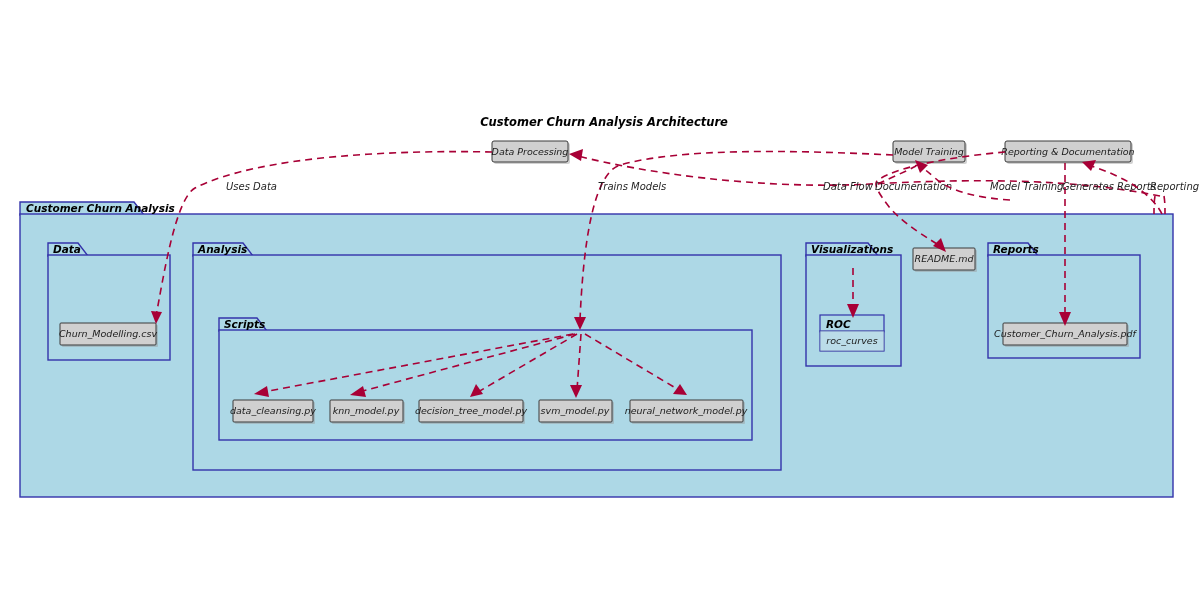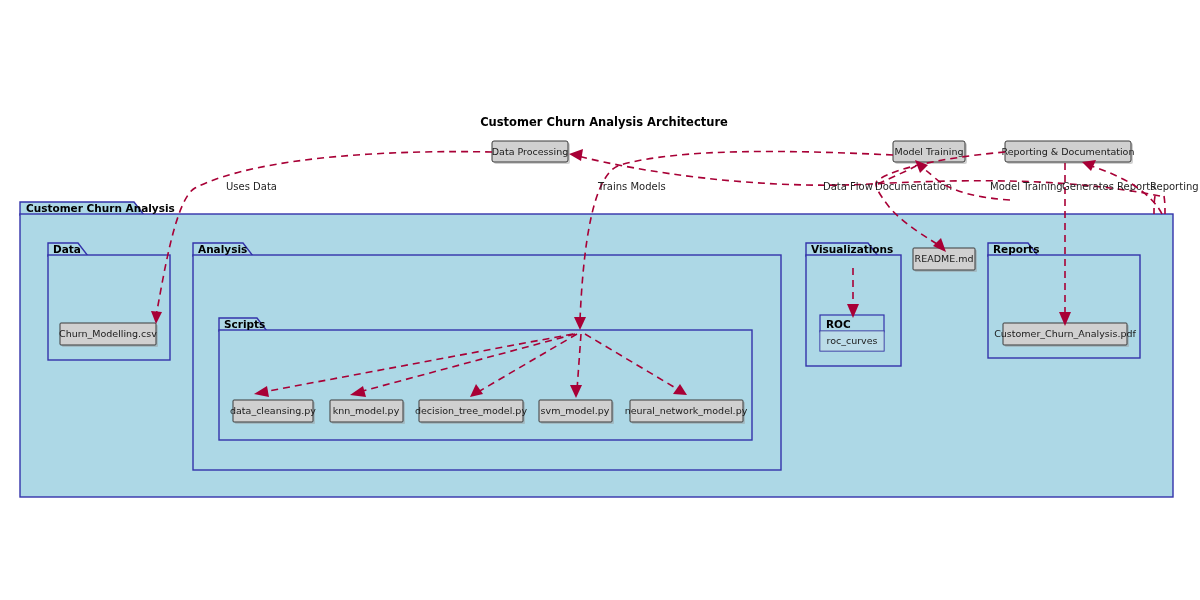--- a/index.html
+++ b/index.html
@@ -10,20 +10,21 @@
   body {
     width: 1200px;
     height: 600px;
     overflow: hidden;
     font-family: "DejaVu Sans", "Liberation Sans", sans-serif;
   }
   #diagram-root {
     position: relative;
     width: 1200px;
     height: 600px;
+    font-style: italic;
   }
   svg#uml {
     position: absolute;
     top: 0;
     left: 0;
     width: 1200px;
     height: 600px;
     display: block;
   }
   .diagram-title {

